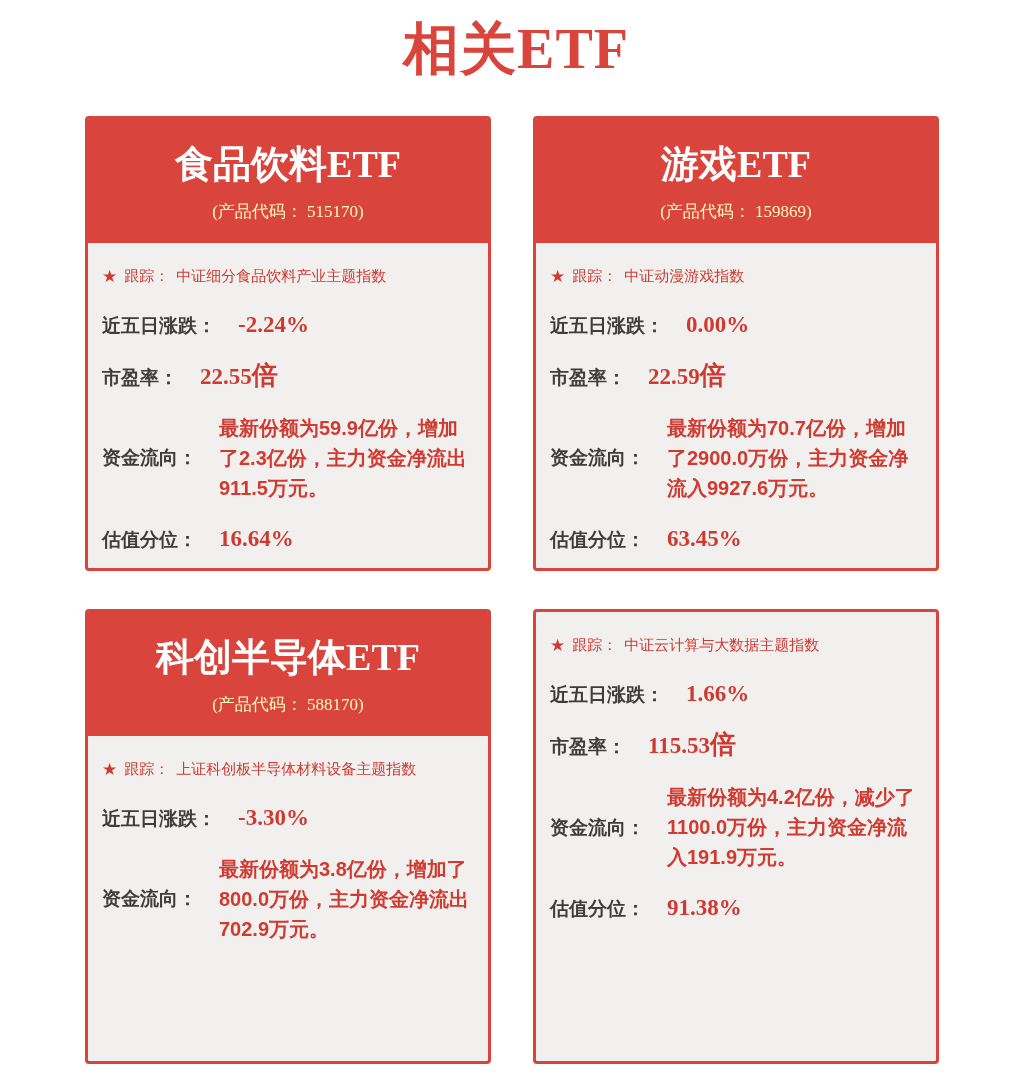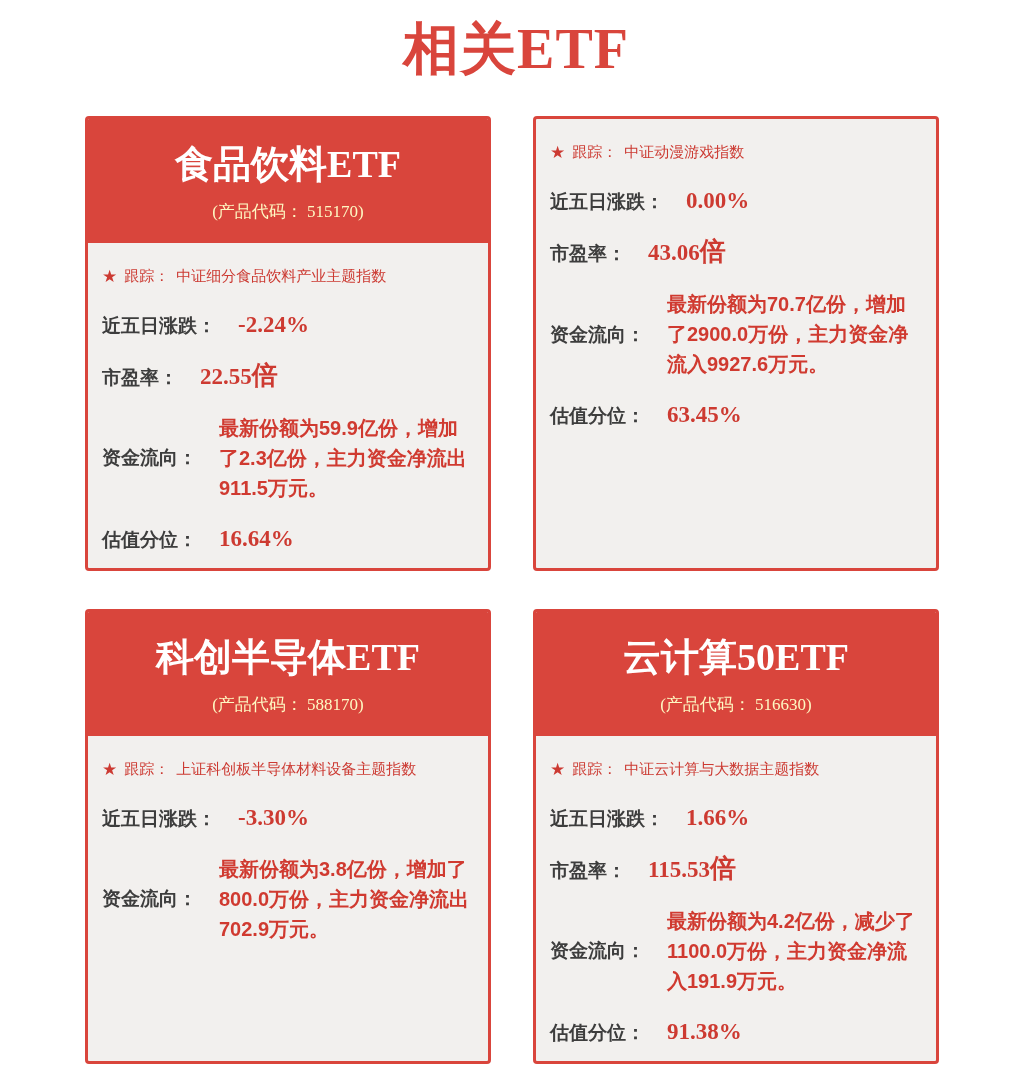--- a/index.html
+++ b/index.html
@@ -144,33 +144,37 @@
           <span class="flow-text">最新份额为59.9亿份，增加了2.3亿份，主力资金净流出911.5万元。</span>
         </div>
         <div class="row">
           <span class="row-label">估值分位：</span>
           <span class="row-value">16.64%</span>
         </div>
       </div>
     </section>
 
     <section class="card">
+      <header class="card-header">
+        <div class="etf-name">游戏ETF</div>
+        <div class="etf-code">(产品代码： 159869)</div>
+      </header>
       <div class="card-body">
         <div class="tracking-row">
           <span class="star">★</span>
           <span>跟踪：</span>
           <span>中证动漫游戏指数</span>
         </div>
         <div class="row">
           <span class="row-label">近五日涨跌：</span>
           <span class="row-value">0.00%</span>
         </div>
         <div class="row">
           <span class="row-label">市盈率：</span>
-          <span class="row-value"><span>43.06</span><span class="unit">倍</span></span>
+          <span class="row-value"><span>22.59</span><span class="unit">倍</span></span>
         </div>
         <div class="row flow-row">
           <span class="row-label">资金流向：</span>
           <span class="flow-text">最新份额为70.7亿份，增加了2900.0万份，主力资金净流入9927.6万元。</span>
         </div>
         <div class="row">
           <span class="row-label">估值分位：</span>
           <span class="row-value">63.45%</span>
         </div>
       </div>
@@ -192,24 +196,20 @@
           <span class="row-value">-3.30%</span>
         </div>
         <div class="row flow-row">
           <span class="row-label">资金流向：</span>
           <span class="flow-text">最新份额为3.8亿份，增加了800.0万份，主力资金净流出702.9万元。</span>
         </div>
       </div>
     </section>
 
     <section class="card">
-      <header class="card-header">
-        <div class="etf-name">云计算50ETF</div>
-        <div class="etf-code">(产品代码： 516630)</div>
-      </header>
       <div class="card-body">
         <div class="tracking-row">
           <span class="star">★</span>
           <span>跟踪：</span>
           <span>中证云计算与大数据主题指数</span>
         </div>
         <div class="row">
           <span class="row-label">近五日涨跌：</span>
           <span class="row-value">1.66%</span>
         </div>

